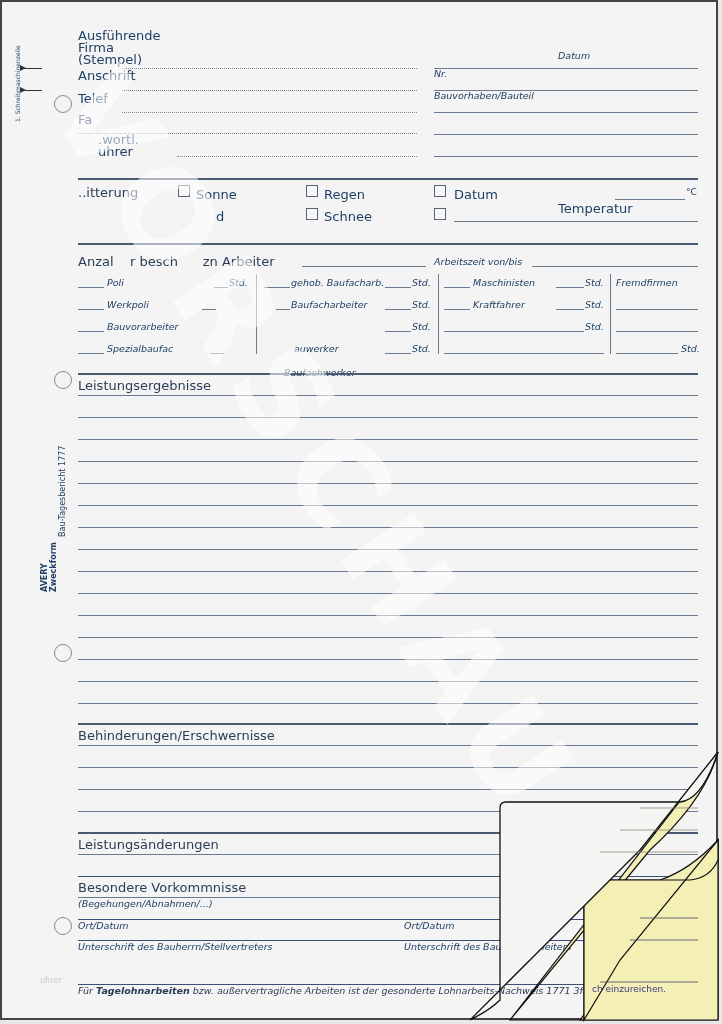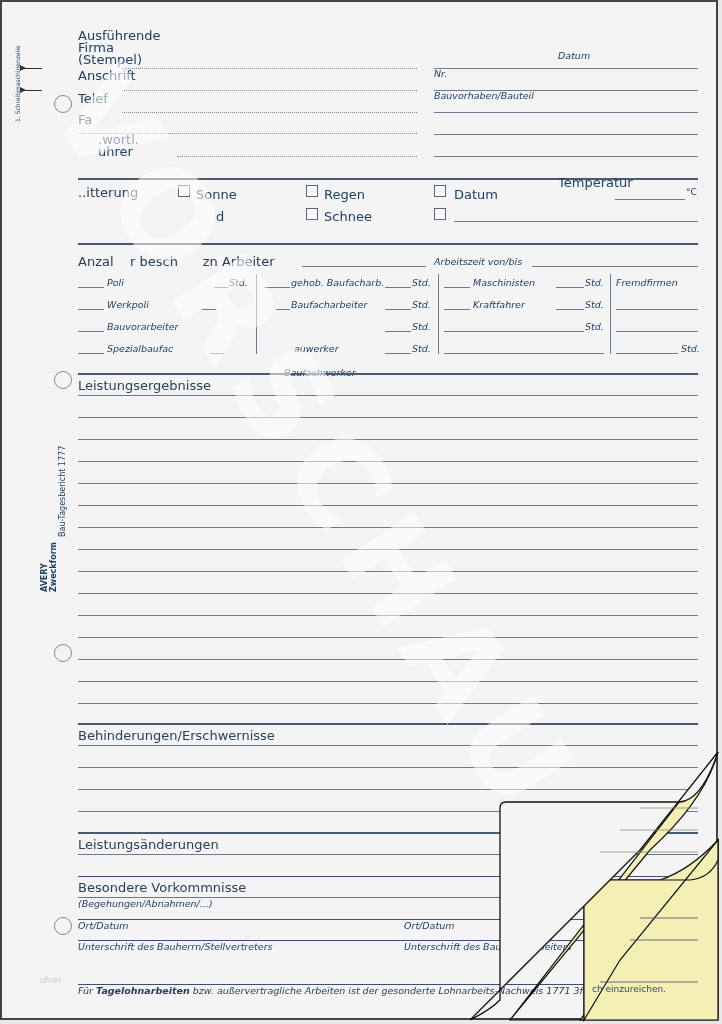--- a/index.html
+++ b/index.html
@@ -71,21 +71,21 @@
   <div class="hl" style="left:432px; top:154px; width:264px;"></div>
 
   <div class="hl thick" style="left:76px; top:176px; width:620px;"></div>
   <div class="txt h" style="left:76px; top:184px;">..itterung</div>
   <div class="cb" style="left:176px; top:183px;"></div>
   <div class="txt" style="left:194px; top:186px;">Sonne</div>
   <div class="cb" style="left:304px; top:183px;"></div>
   <div class="txt" style="left:322px; top:186px;">Regen</div>
   <div class="cb" style="left:432px; top:183px;"></div>
   <div class="txt" style="left:452px; top:186px;">Datum</div>
-  <div class="txt" style="left:556px; top:174px;">Temperatur</div>
+  <div class="txt" style="left:556px; top:200px;">Temperatur</div>
   <div class="hl" style="left:613px; top:197px; width:70px;"></div>
   <div class="txt" style="left:684px; top:186px; font-size:9px;">°C</div>
   <div class="txt" style="left:214px; top:208px;">d</div>
   <div class="cb" style="left:304px; top:206px;"></div>
   <div class="txt" style="left:322px; top:208px;">Schnee</div>
   <div class="cb" style="left:432px; top:206px;"></div>
   <div class="hl" style="left:452px; top:219px; width:244px;"></div>
 
   <div class="hl thick" style="left:76px; top:241px; width:620px;"></div>
   <div class="txt h" style="left:76px; top:253px; white-space:pre;">Anzal    r besch      zn Arbeiter</div>

